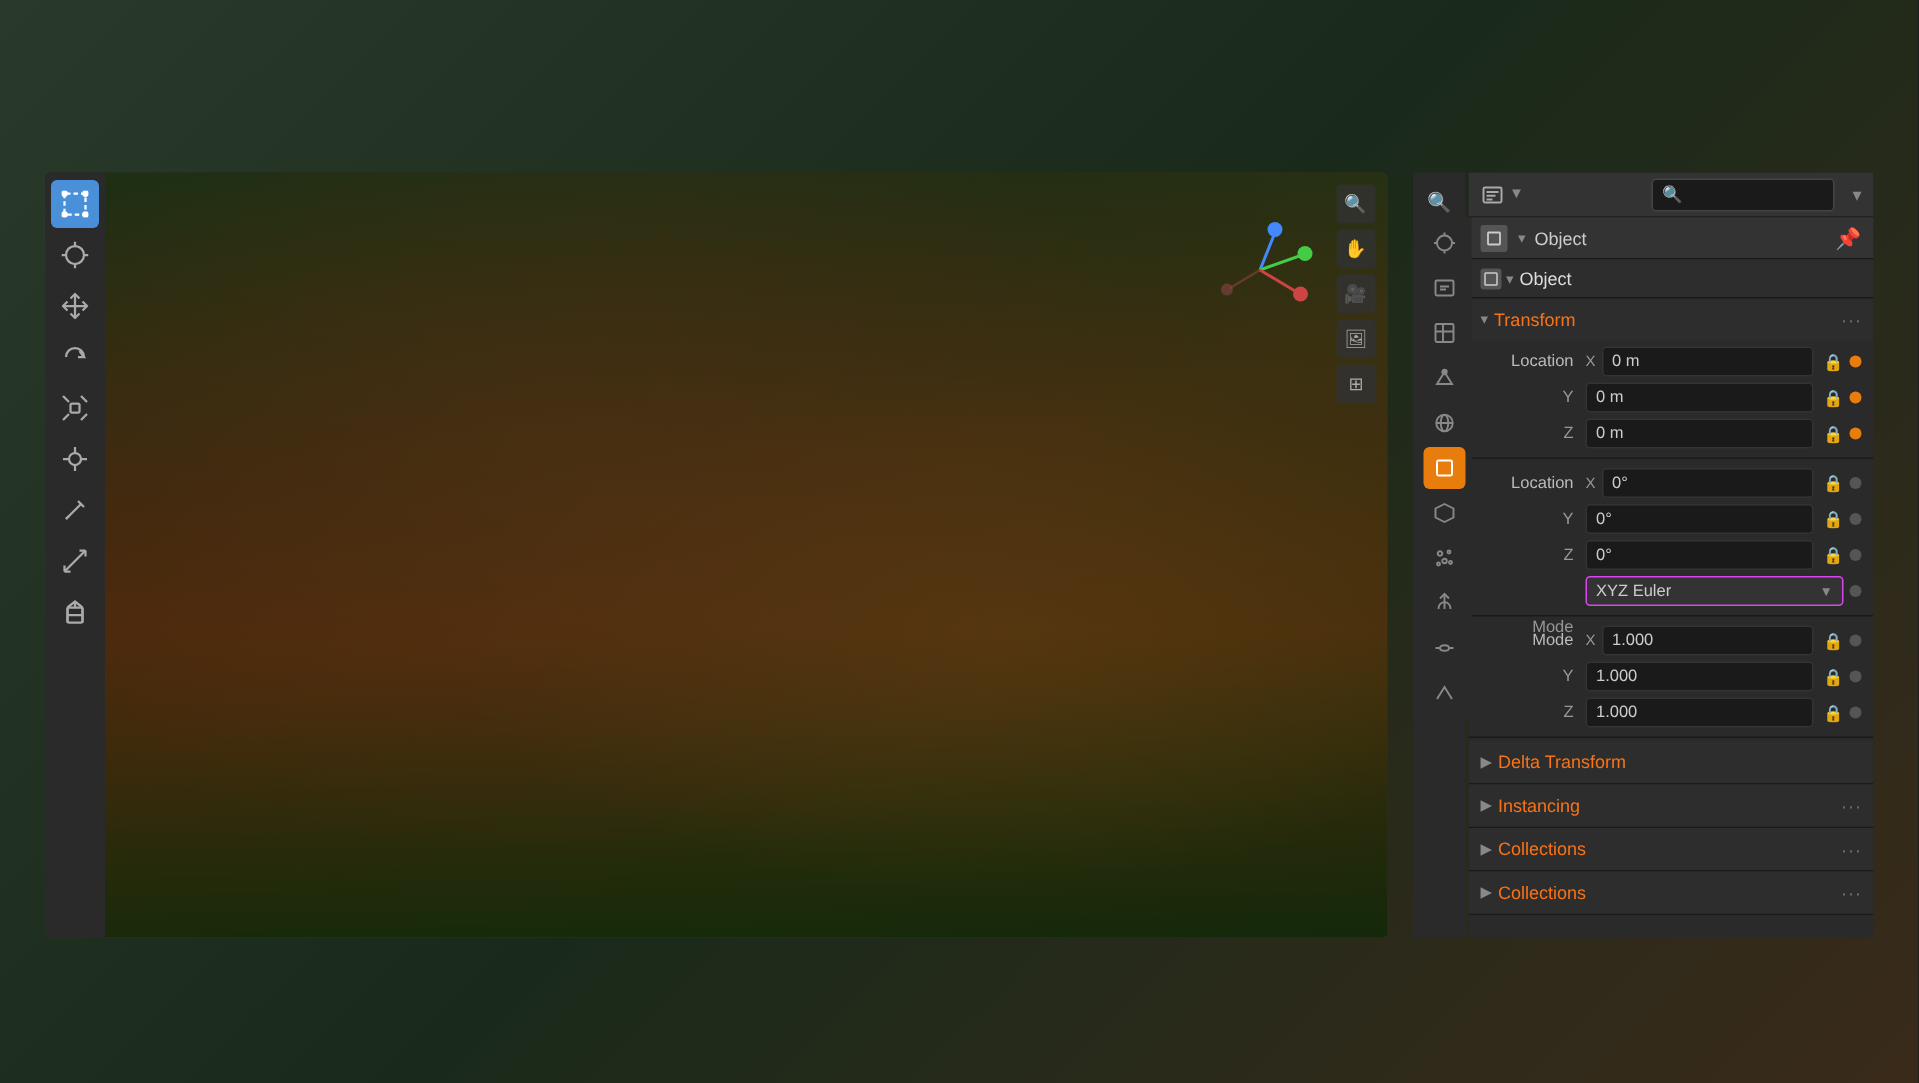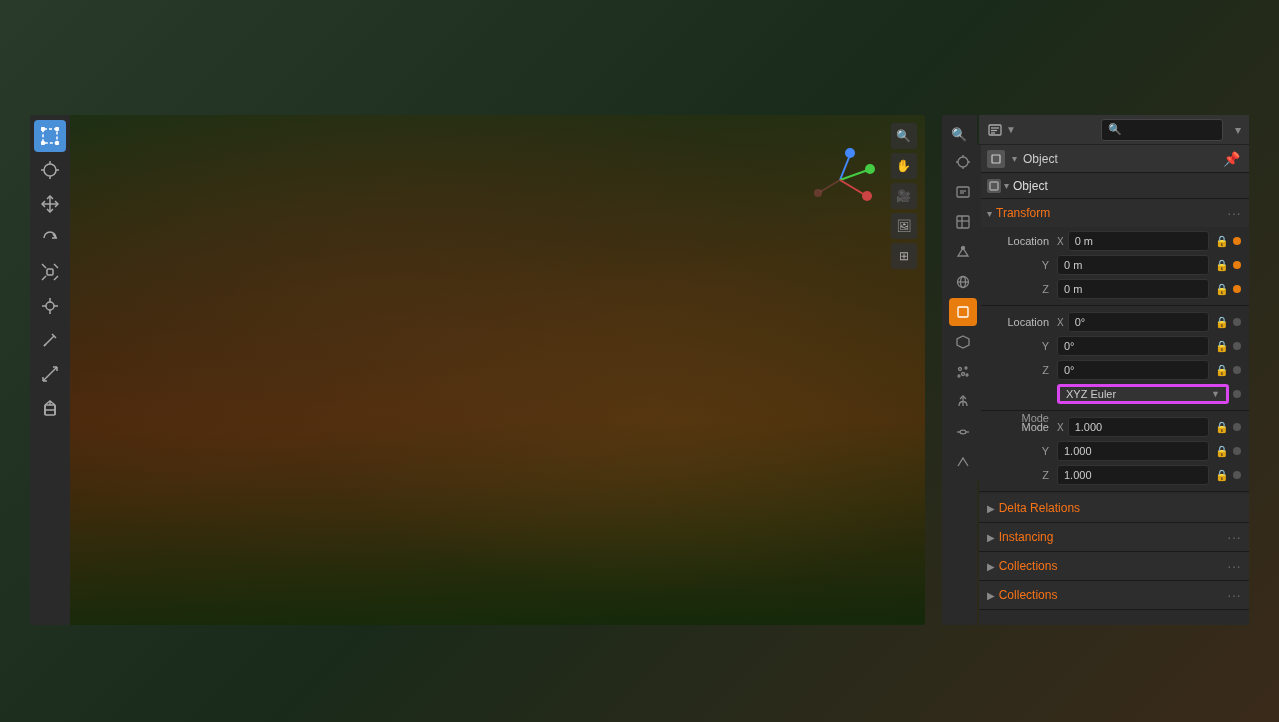--- a/index.html
+++ b/index.html
@@ -281,21 +281,21 @@
       color: #999;
       font-size: 11px;
       min-width: 70px;
       text-align: right;
       padding-right: 8px;
       margin-top: 48px;
     }
     .mode-dropdown {
       flex: 1;
       background: #333;
-      border: 3px solid #d946ef;
+      border: 1px solid #d946ef;
       border-radius: 3px;
       height: 20px;
       display: flex;
       align-items: center;
       padding: 0 6px;
       font-size: 11px;
       color: #ccc;
       cursor: pointer;
     }
     .mode-dropdown-arrow {
@@ -727,21 +727,21 @@
           <span class="lock-icon">🔒</span>
           <div class="dot-indicator grey"></div>
         </div>
       </div>
 
       <div class="section-divider"></div>
 
       <div class="collapsible-section">
         <div class="collapsible-header">
           <span style="color:#888;margin-right:4px;font-size:10px;">▶</span>
-          <span class="collapsible-title">Delta Relations</span>
+          <span class="collapsible-title">Delta Transform</span>
         </div>
       </div>
 
       <div class="collapsible-section">
         <div class="collapsible-header">
           <span style="color:#888;margin-right:4px;font-size:10px;">▶</span>
           <span class="collapsible-title">Instancing</span>
           <span class="collapsible-dots">···</span>
         </div>
       </div>

